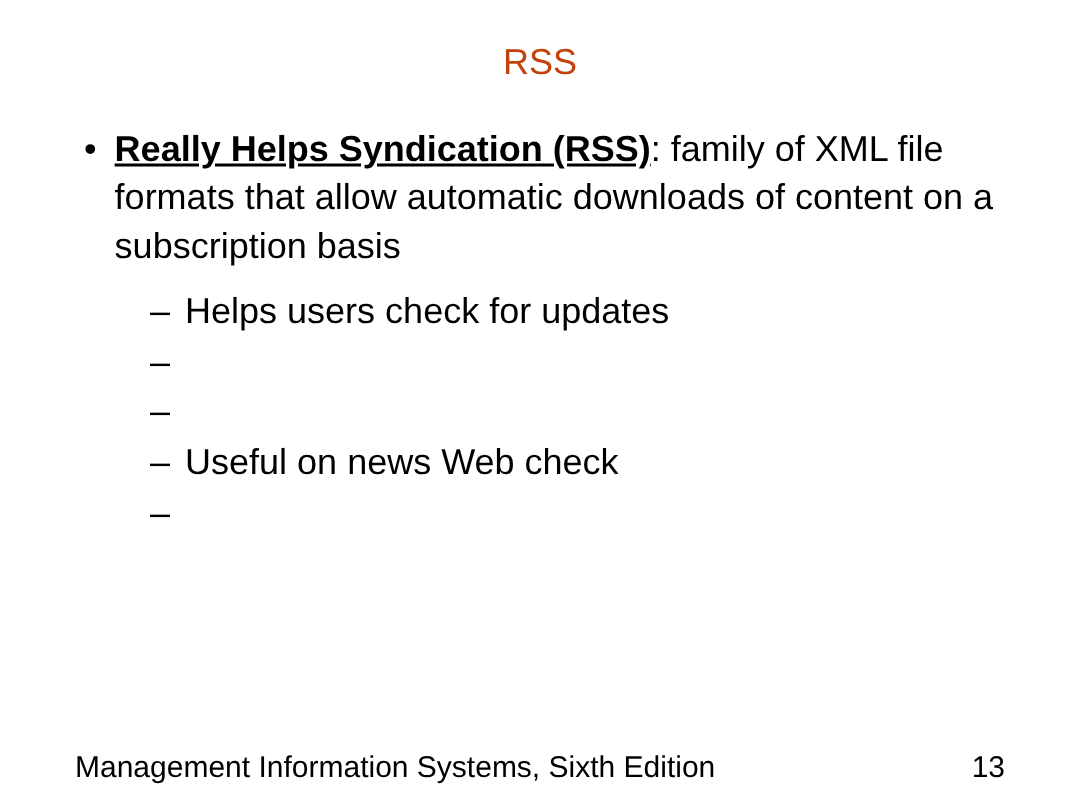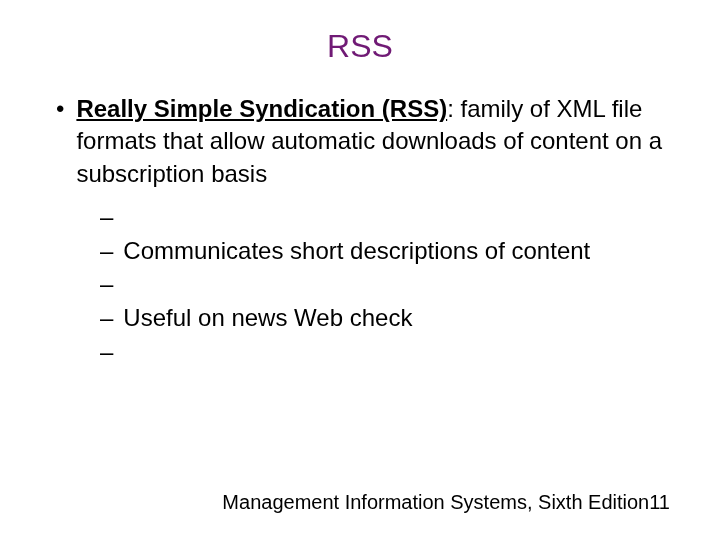--- a/index.html
+++ b/index.html
@@ -7,22 +7,22 @@
       width: 720px;
       height: 540px;
       background: #ffffff;
       font-family: Arial, Helvetica, sans-serif;
       color: #000000;
       position: relative;
       padding: 28px 50px 40px 50px;
     }
     .title {
       text-align: center;
-      font-size: 32px;
-      color: #701a75;
+      font-size: 24px;
+      color: #c2410c;
       margin-bottom: 28px;
       font-weight: normal;
     }
     .bullet-main {
       display: flex;
       font-size: 24px;
       line-height: 1.35;
       margin-bottom: 10px;
     }
     .bullet-dot {
@@ -41,56 +41,56 @@
     .sub-item {
       display: flex;
       font-size: 24px;
       line-height: 1.4;
     }
     .dash {
       margin-right: 10px;
     }
     .footer {
       position: absolute;
-      bottom: 26px;
+      bottom: 16px;
       left: 50px;
       right: 50px;
       display: flex;
-      justify-content: flex-end;
+      justify-content: space-between;
       font-size: 20px;
     }
   </style>
 </head>
 <body>
 
 <h1 class="title">RSS</h1>
 
 <div class="bullet-main">
   <span class="bullet-dot">•</span>
   <span class="bullet-text">
-    <span class="bold-term">Really Simple Syndication (RSS)</span><span>: family of XML file formats that allow automatic downloads of content on a subscription basis</span>
+    <span class="bold-term">Really Helps Syndication (RSS)</span><span>: family of XML file formats that allow automatic downloads of content on a subscription basis</span>
   </span>
 </div>
 
 <div class="sub-list">
   <div class="sub-item">
     <span class="dash">–</span>
+    <span>Helps users check for updates</span>
   </div>
   <div class="sub-item">
     <span class="dash">–</span>
-    <span>Communicates short descriptions of content</span>
   </div>
   <div class="sub-item">
     <span class="dash">–</span>
   </div>
   <div class="sub-item">
     <span class="dash">–</span>
     <span>Useful on news Web check</span>
   </div>
   <div class="sub-item">
     <span class="dash">–</span>
   </div>
 </div>
 
 <div class="footer">
   <span>Management Information Systems, Sixth Edition</span>
-  <span>11</span>
+  <span>13</span>
 </div>
 
 </body></html>

